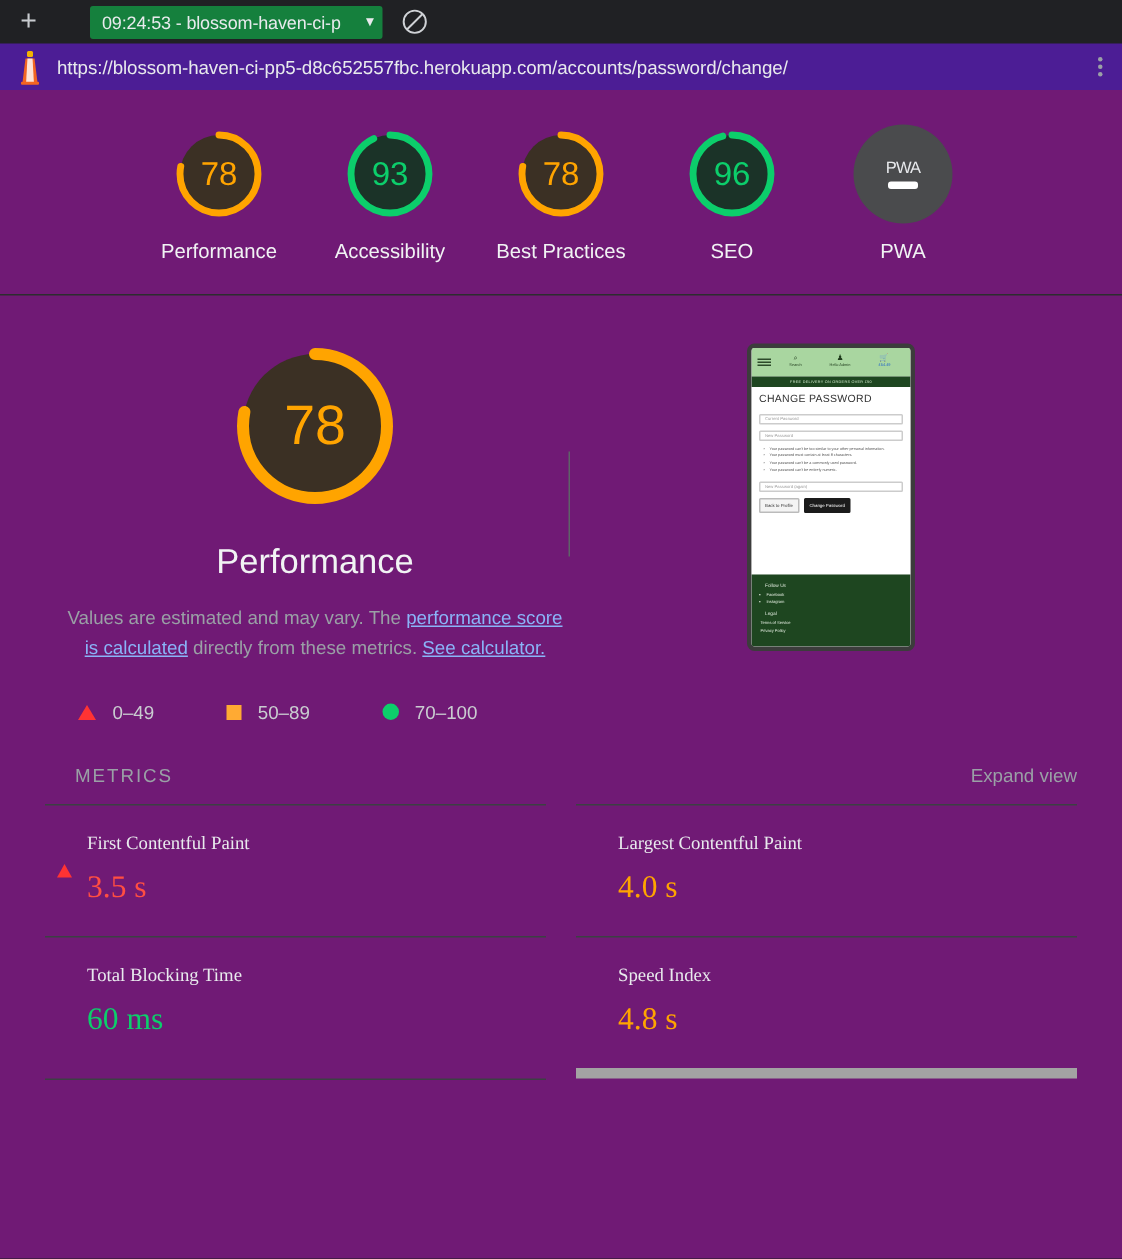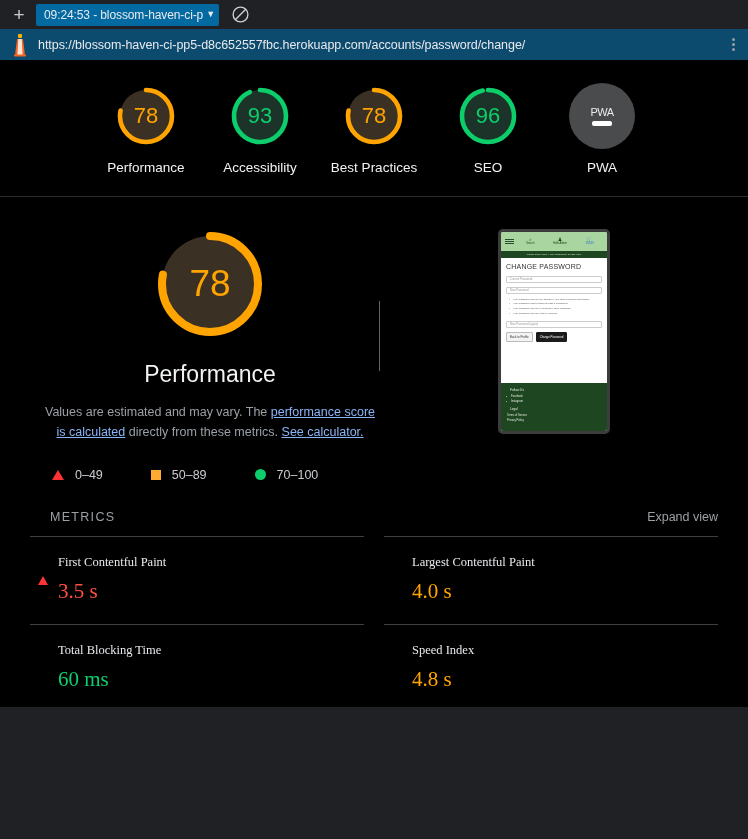--- a/index.html
+++ b/index.html
@@ -20,46 +20,47 @@
     gap: 4px;
   }
   .newtab {
     width: 26px; height: 26px;
     display: flex; align-items: center; justify-content: center;
     color: #c8cbcf; font-size: 19px; line-height: 1;
     font-weight: 300;
   }
   .tabchip {
     height: 22px;
-    background: #0369a1;
+    background: #15803d;
     border-radius: 2px;
     display: flex; align-items: center;
     padding: 0 4px 0 8px;
-    gap: 2px;
+    gap: 14px;
     max-width: 230px;
+    margin-left: 24px;
   }
   .tabchip .ttl {
     color: #e8eaed; font-size: 12px;
     white-space: nowrap; overflow: hidden;
     letter-spacing: -0.1px;
   }
   .tabchip .caret {
     color: #e8eaed; font-size: 9px; line-height: 1;
     margin-left: 1px;
   }
   .noentry {
     width: 22px; height: 22px;
     margin-left: 6px;
     display: flex; align-items: center; justify-content: center;
   }
   .noentry svg { display: block; }
 
   .urlbar {
     height: 31px;
-    background: #0c4a6e;
+    background: #4c1d95;
     display: flex;
     align-items: center;
     padding: 0 4px 0 10px;
   }
   .lh-icon { width: 20px; height: 24px; flex: 0 0 20px; margin-right: 8px; }
   .lh-icon svg { display: block; }
   .url {
     color: #e8eaed;
     font-size: 12.5px;
     white-space: nowrap; overflow: hidden; text-overflow: ellipsis;
@@ -67,21 +68,21 @@
     letter-spacing: -0.05px;
   }
   .kebab {
     width: 22px; flex: 0 0 22px;
     display: flex; flex-direction: column; align-items: center;
     gap: 2px;
   }
   .kebab i { width: 3px; height: 3px; border-radius: 50%; background: #9aa0a6; display: block; }
 
   
-  .report { background: #000000; height: 647px; overflow: hidden; }
+  .report { background: #701a75; height: 779px; overflow: hidden; }
 
   .scores-row {
     display: flex;
     justify-content: center;
     align-items: flex-start;
     gap: 18px;
     padding: 23px 0 18px;
     border-bottom: 1px solid #2c2d2f;
   }
   .score-item {
@@ -253,21 +254,21 @@
     position: relative;
     min-height: 78px;
   }
   .metric .dot-wrap { position: absolute; left: 8px; top: 22px; }
   .metric .m-name { font-size: 12.5px; color: #e8eaed; }
   .metric .m-val { font-size: 21px; margin-top: 9px; }
   .m-tri { width: 0; height: 0; border-left: 5px solid transparent; border-right: 5px solid transparent; border-bottom: 9px solid #f33; }
   .m-sq { width: 9px; height: 9px; background: #fa3; }
   .m-cir { width: 10px; height: 10px; border-radius: 50%; background: #0cce6b; }
   .metric.empty { border-top: 1px solid #3c4043; }
-  .metric.last { border-bottom: 1px solid #a3a3a3; }
+  .metric.last { border-bottom: 7px solid #a3a3a3; }
 </style>
 </head>
 <body>
 
 <div class="tabstrip">
   <div class="newtab">+</div>
   <div class="tabchip">
     <span class="ttl">09:24:53 - blossom-haven-ci-p</span>
     <span class="caret">▼</span>
   </div>

